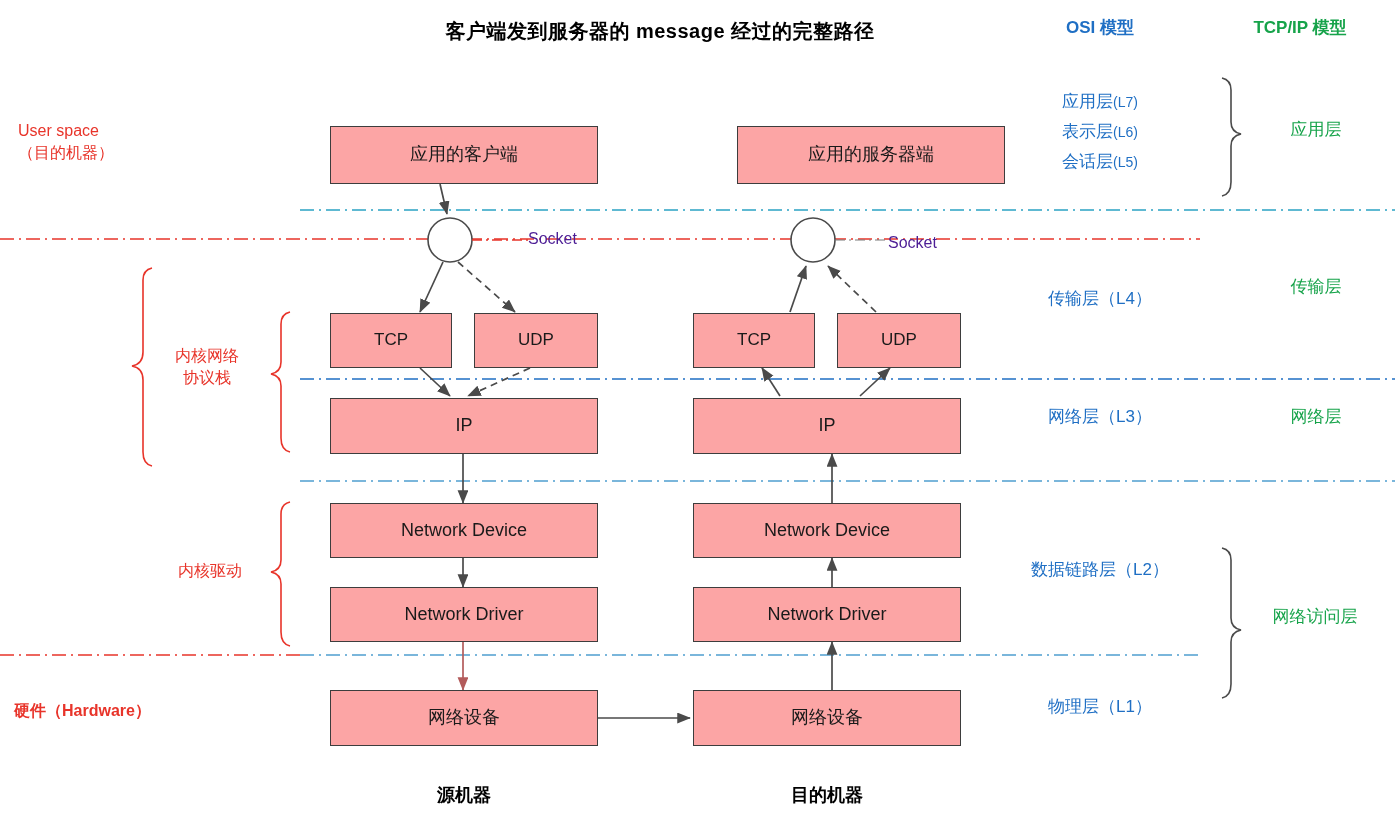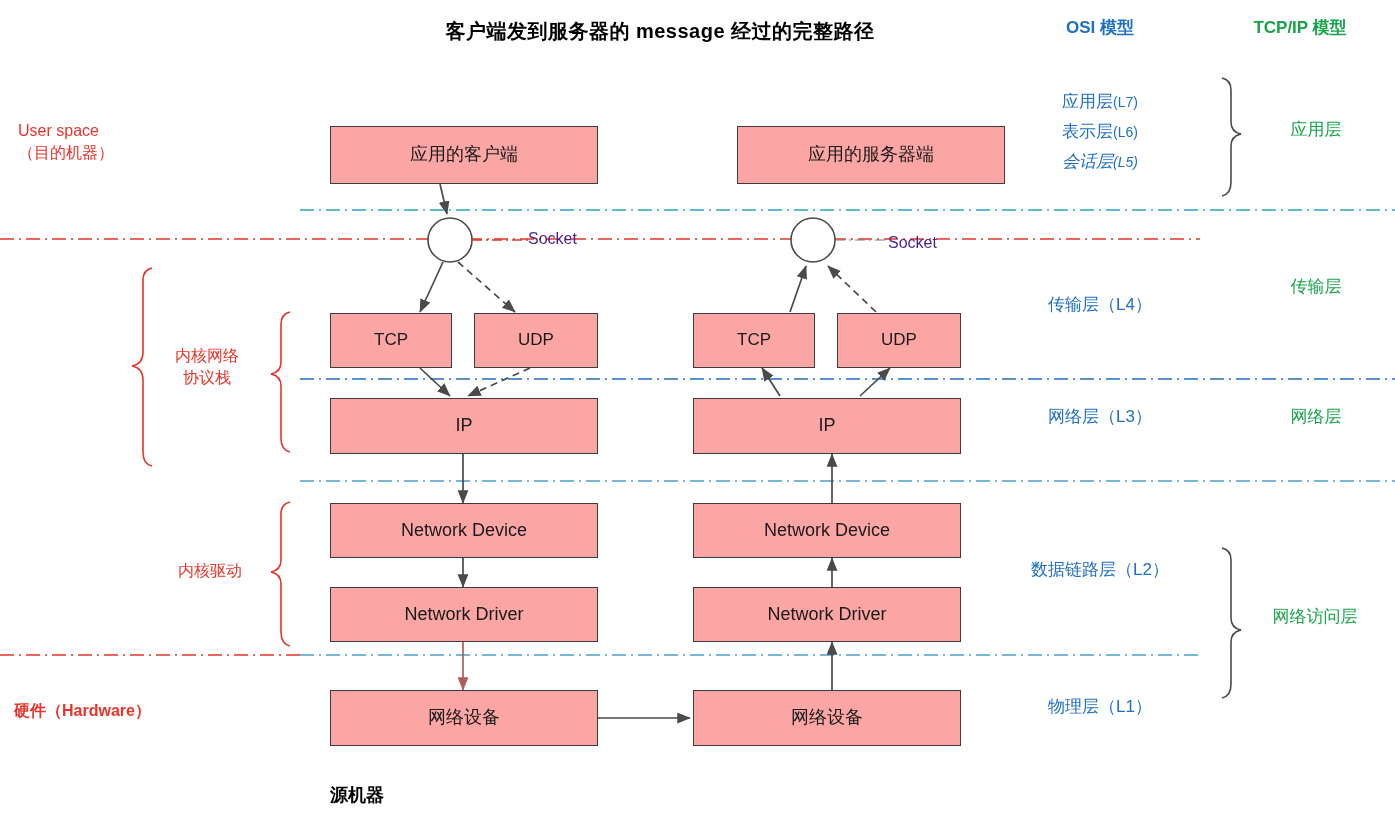--- a/index.html
+++ b/index.html
@@ -74,21 +74,21 @@
     color: #16a34a;
     font-size: 17px;
     text-align: center;
     line-height: 1.45;
   }
   .small-l { font-size: 14px; }
   .machine-label {
     font-size: 18px;
     font-weight: bold;
     color: #000000;
-    text-align: left;
+    text-align: center;
   }
   .socket-label {
     font-size: 16px;
     color: #4c1d95;
   }
 </style>
 </head>
 <body>
 
 <div id="canvas">
@@ -207,31 +207,32 @@
   <div class="abs node-box small" style="left:837px; top:313px; width:124px; height:55px;">UDP</div>
 
   <div class="abs node-box" style="left:693px; top:398px; width:268px; height:56px;">IP</div>
 
   <div class="abs node-box" style="left:693px; top:503px; width:268px; height:55px;">Network Device</div>
 
   <div class="abs node-box" style="left:693px; top:587px; width:268px; height:55px;">Network Driver</div>
 
   <div class="abs node-box" style="left:693px; top:690px; width:268px; height:56px;">网络设备</div>
 
+  <div class="abs machine-label" style="left:693px; top:783px; width:268px;">目的机器</div>
 
   <div class="abs blue-text" style="left:1000px; top:90px; width:200px;">
     <span>应用层</span><span class="small-l">(L7)</span>
   </div>
   <div class="abs blue-text" style="left:1000px; top:120px; width:200px;">
     <span>表示层</span><span class="small-l">(L6)</span>
   </div>
-  <div class="abs blue-text" style="left:1000px; top:150px; width:200px;font-style:italic;">
+  <div class="abs blue-text" style="left:1000px; top:150px; width:200px;">
     <span>会话层</span><span class="small-l">(L5)</span>
   </div>
-  <div class="abs blue-text" style="left:1000px; top:293px; width:200px;">
+  <div class="abs blue-text" style="left:1000px; top:287px; width:200px;">
     <span>传输层</span><span>（L4）</span>
   </div>
   <div class="abs blue-text" style="left:1000px; top:405px; width:200px;">
     <span>网络层</span><span>（L3）</span>
   </div>
   <div class="abs blue-text" style="left:990px; top:558px; width:220px;">
     <span>数据链路层</span><span>（L2）</span>
   </div>
   <div class="abs blue-text" style="left:1000px; top:695px; width:200px;">
     <span>物理层</span><span>（L1）</span>

